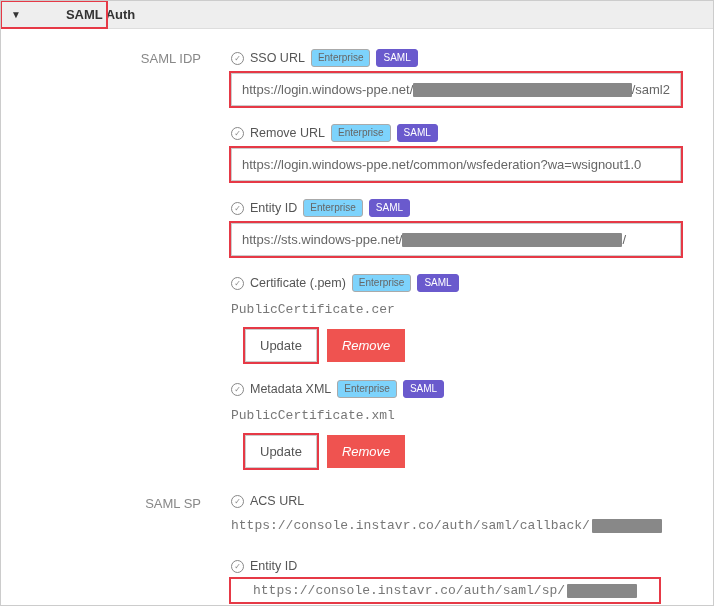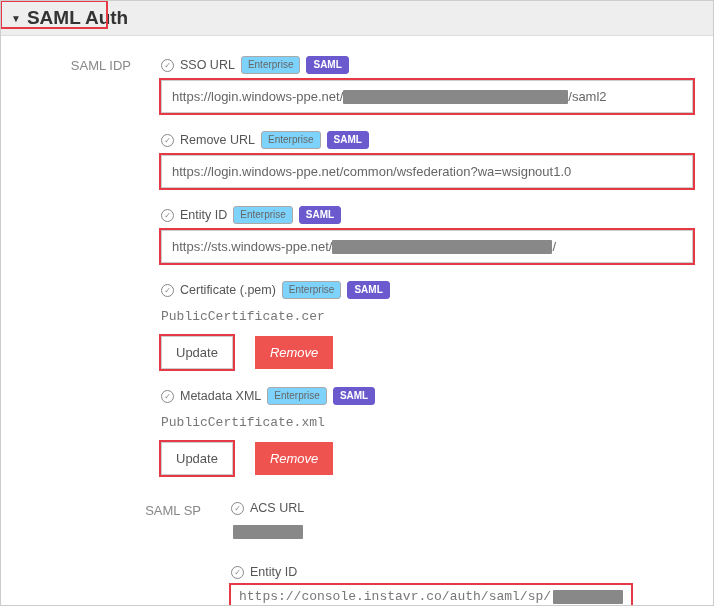--- a/index.html
+++ b/index.html
@@ -22,21 +22,22 @@
       gap: 6px;
       position: relative;
     }
     .section-header .tri {
       font-size: 10px;
       color: #333;
     }
     .section-title {
       font-weight: 600;
       color: #333;
-      font-size: 19px;
+      font-size: 13px;
+      margin-left: 39px;
     }
     .content {
       padding: 20px 0 0 0;
       border-radius: 13px;
     }
     .row {
       display: flex;
       margin-bottom: 8px;
       position: relative;
     }
@@ -88,24 +89,23 @@
     }
     .badge-enterprise {
       background: #7dd3fc;
       border: 1px solid #aaa;
       color: #666;
     }
     .badge-saml {
       background: #6a5acd;
       color: #fff;
       border: 1px solid #6a5acd;
-      font-weight: bold;
     }
     .url-display {
-      width: 532px;
+      width: 450px;
       padding: 8px 10px;
       border: 1px solid #ccc;
       font-size: 13px;
       color: #666;
       background: #fff;
       white-space: nowrap;
       overflow: hidden;
       display: flex;
       align-items: center;
       position: relative;
@@ -121,22 +121,23 @@
       color: #777;
       font-size: 13px;
       padding: 4px 0 8px 0;
       display: flex;
       align-items: center;
       flex-wrap: nowrap;
       font-family: Liberation Mono, monospace;
     }
     .btn-row {
       display: flex;
-      gap: 22px;
+      gap: 10px;
       margin-top: 4px;
+      margin-left: 14px;
     }
     .btn {
       padding: 8px 14px;
       font-size: 13px;
       border: 1px solid #ccc;
       background: #fff;
       color: #555;
       cursor: pointer;
       font-family: inherit;
     }
@@ -254,30 +255,31 @@
   <div class="row" style="">
     <div class="left-label">SAML SP</div>
     <div class="right-col">
 
       <div class="field-group">
         <div class="field-label-row">
           <span class="check-icon">✓</span>
           <span class="field-name">ACS URL</span>
         </div>
         <div class="static-text">
+          <span>https://console.instavr.co/auth/saml/callback/</span>
           <span class="redact" style="width:70px; margin-left:2px"></span>
         </div>
       </div>
 
       <div class="field-group" style="margin-bottom:0">
         <div class="field-label-row">
           <span class="check-icon">✓</span>
           <span class="field-name">Entity ID</span>
         </div>
-        <div class="static-text red-outline" style="padding:4px 8px; width:fit-content">
+        <div class="static-text red-outline" style="padding:4px 22px; width:fit-content">
           <span>https://console.instavr.co/auth/saml/sp/</span>
           <span class="redact" style="width:70px; margin-left:2px"></span>
         </div>
       </div>
 
     </div>
   </div>
 
 </div>
 

